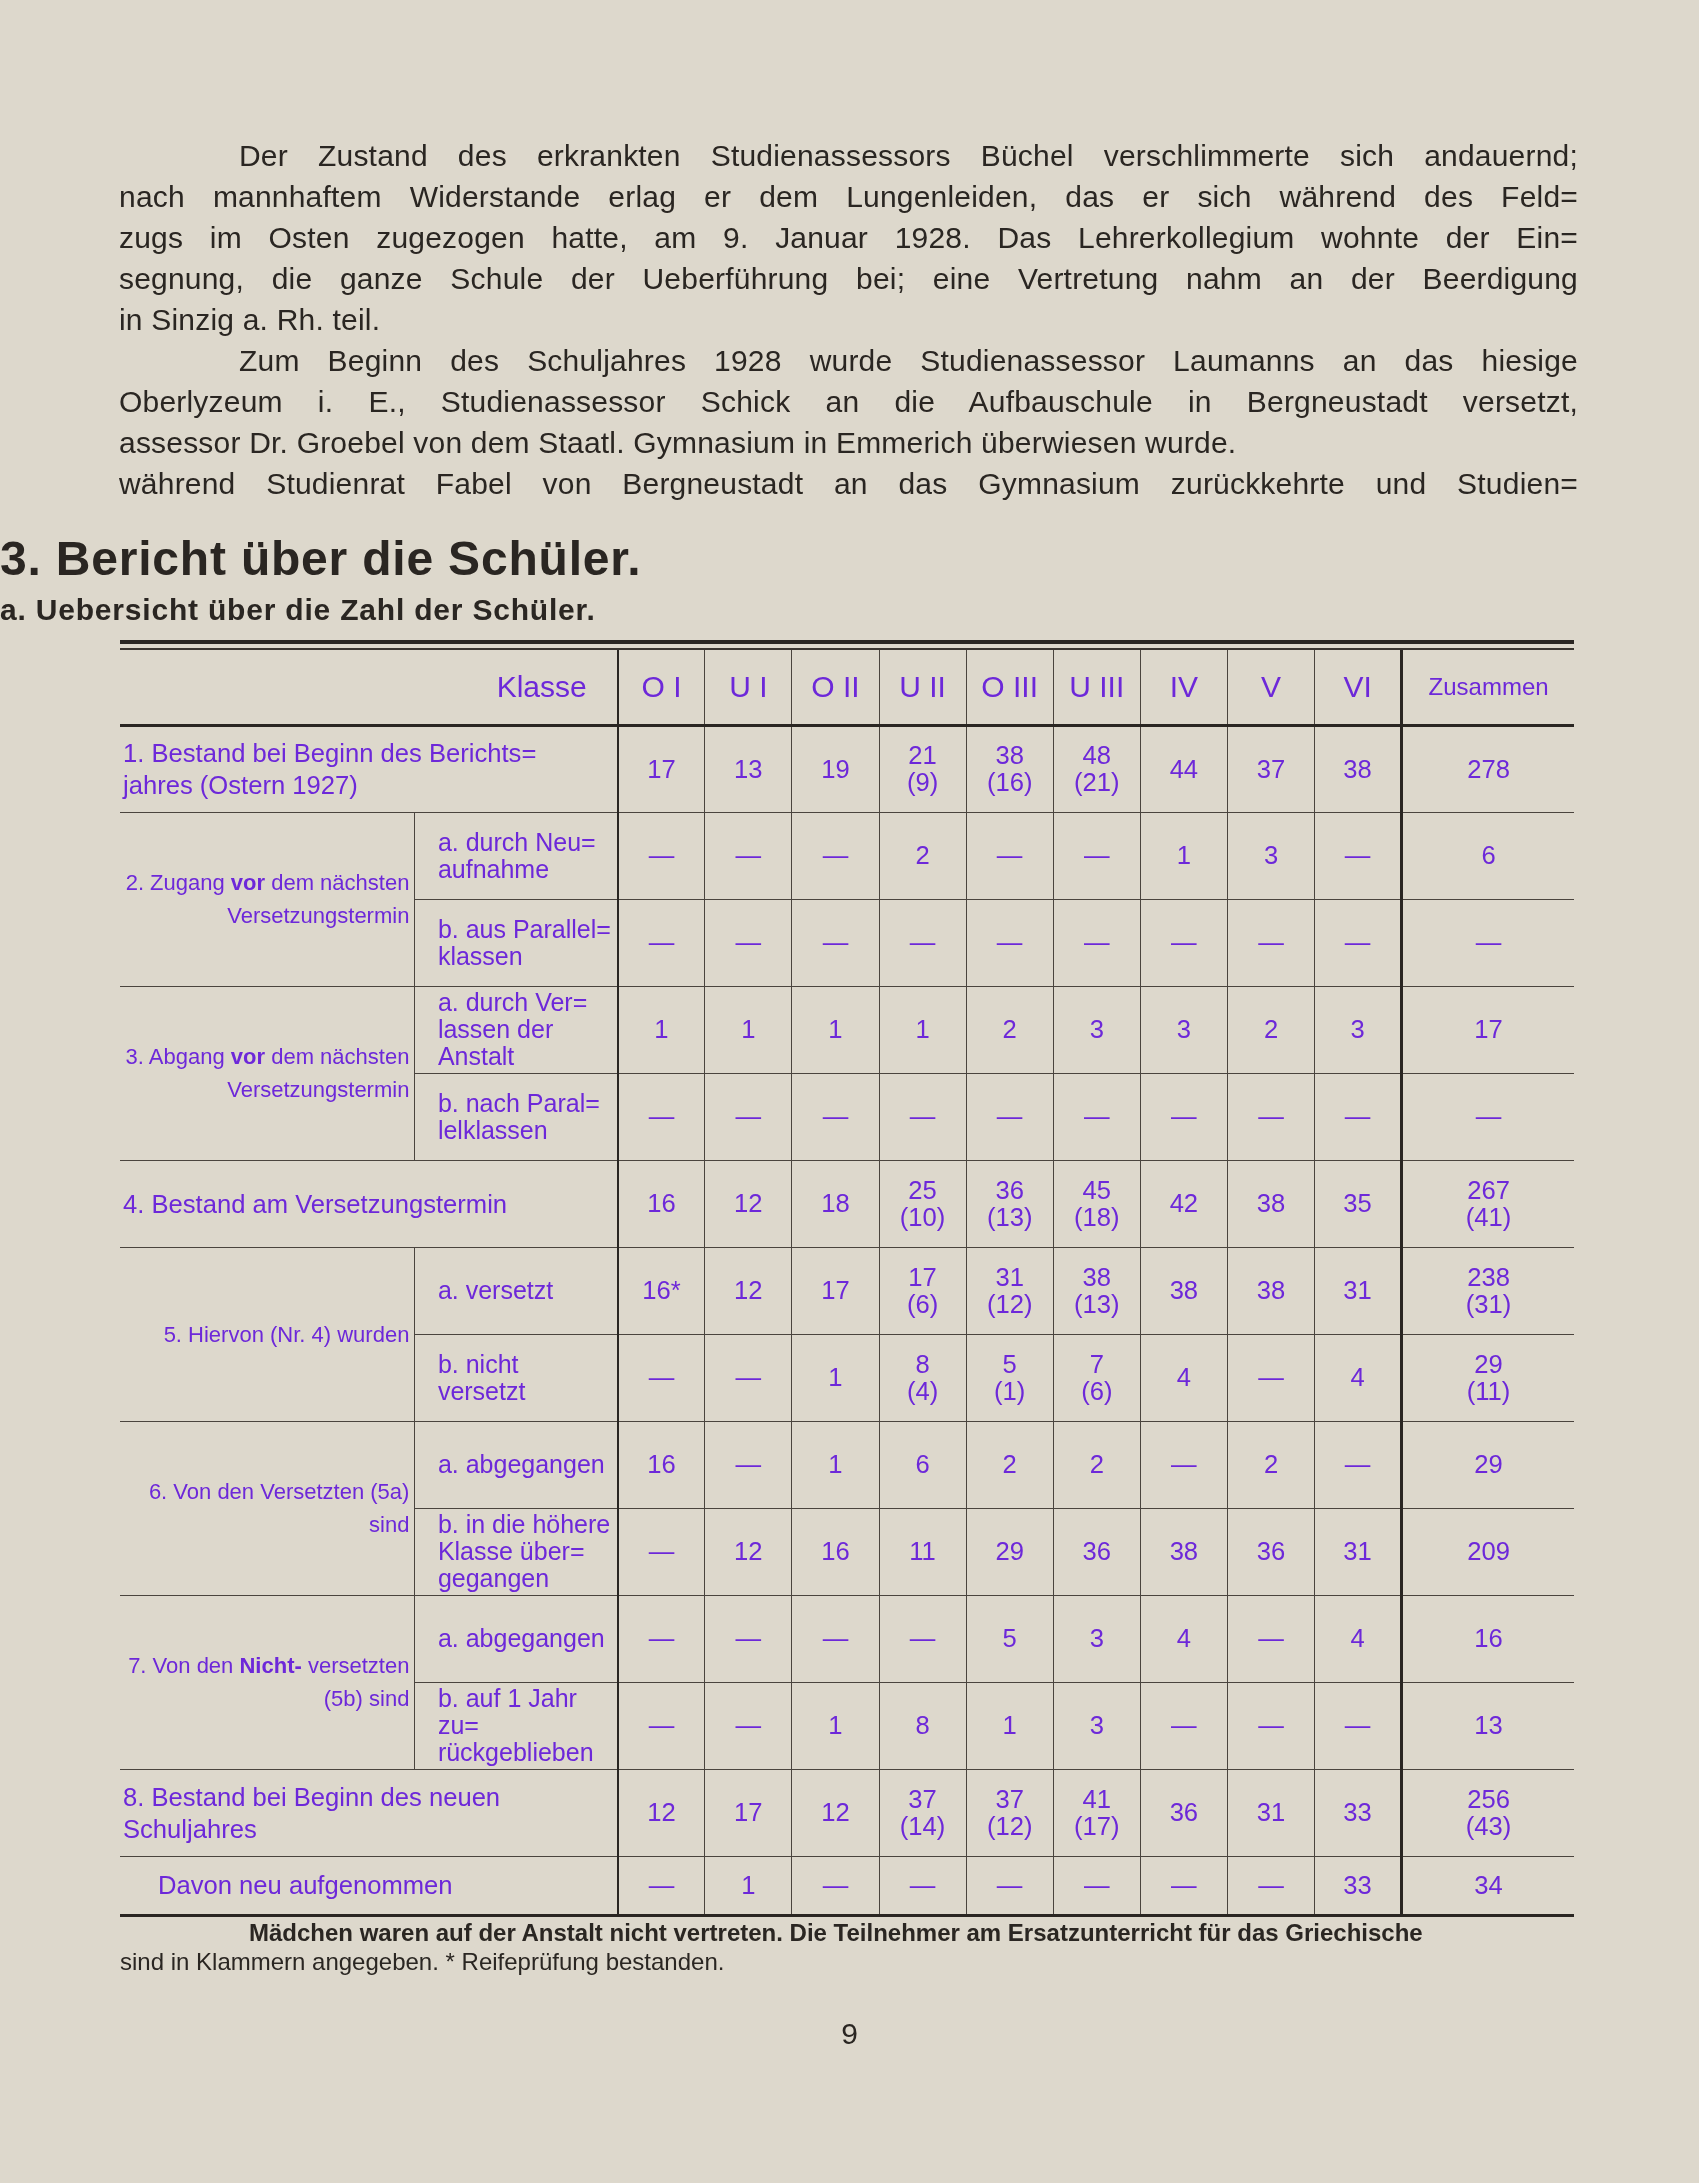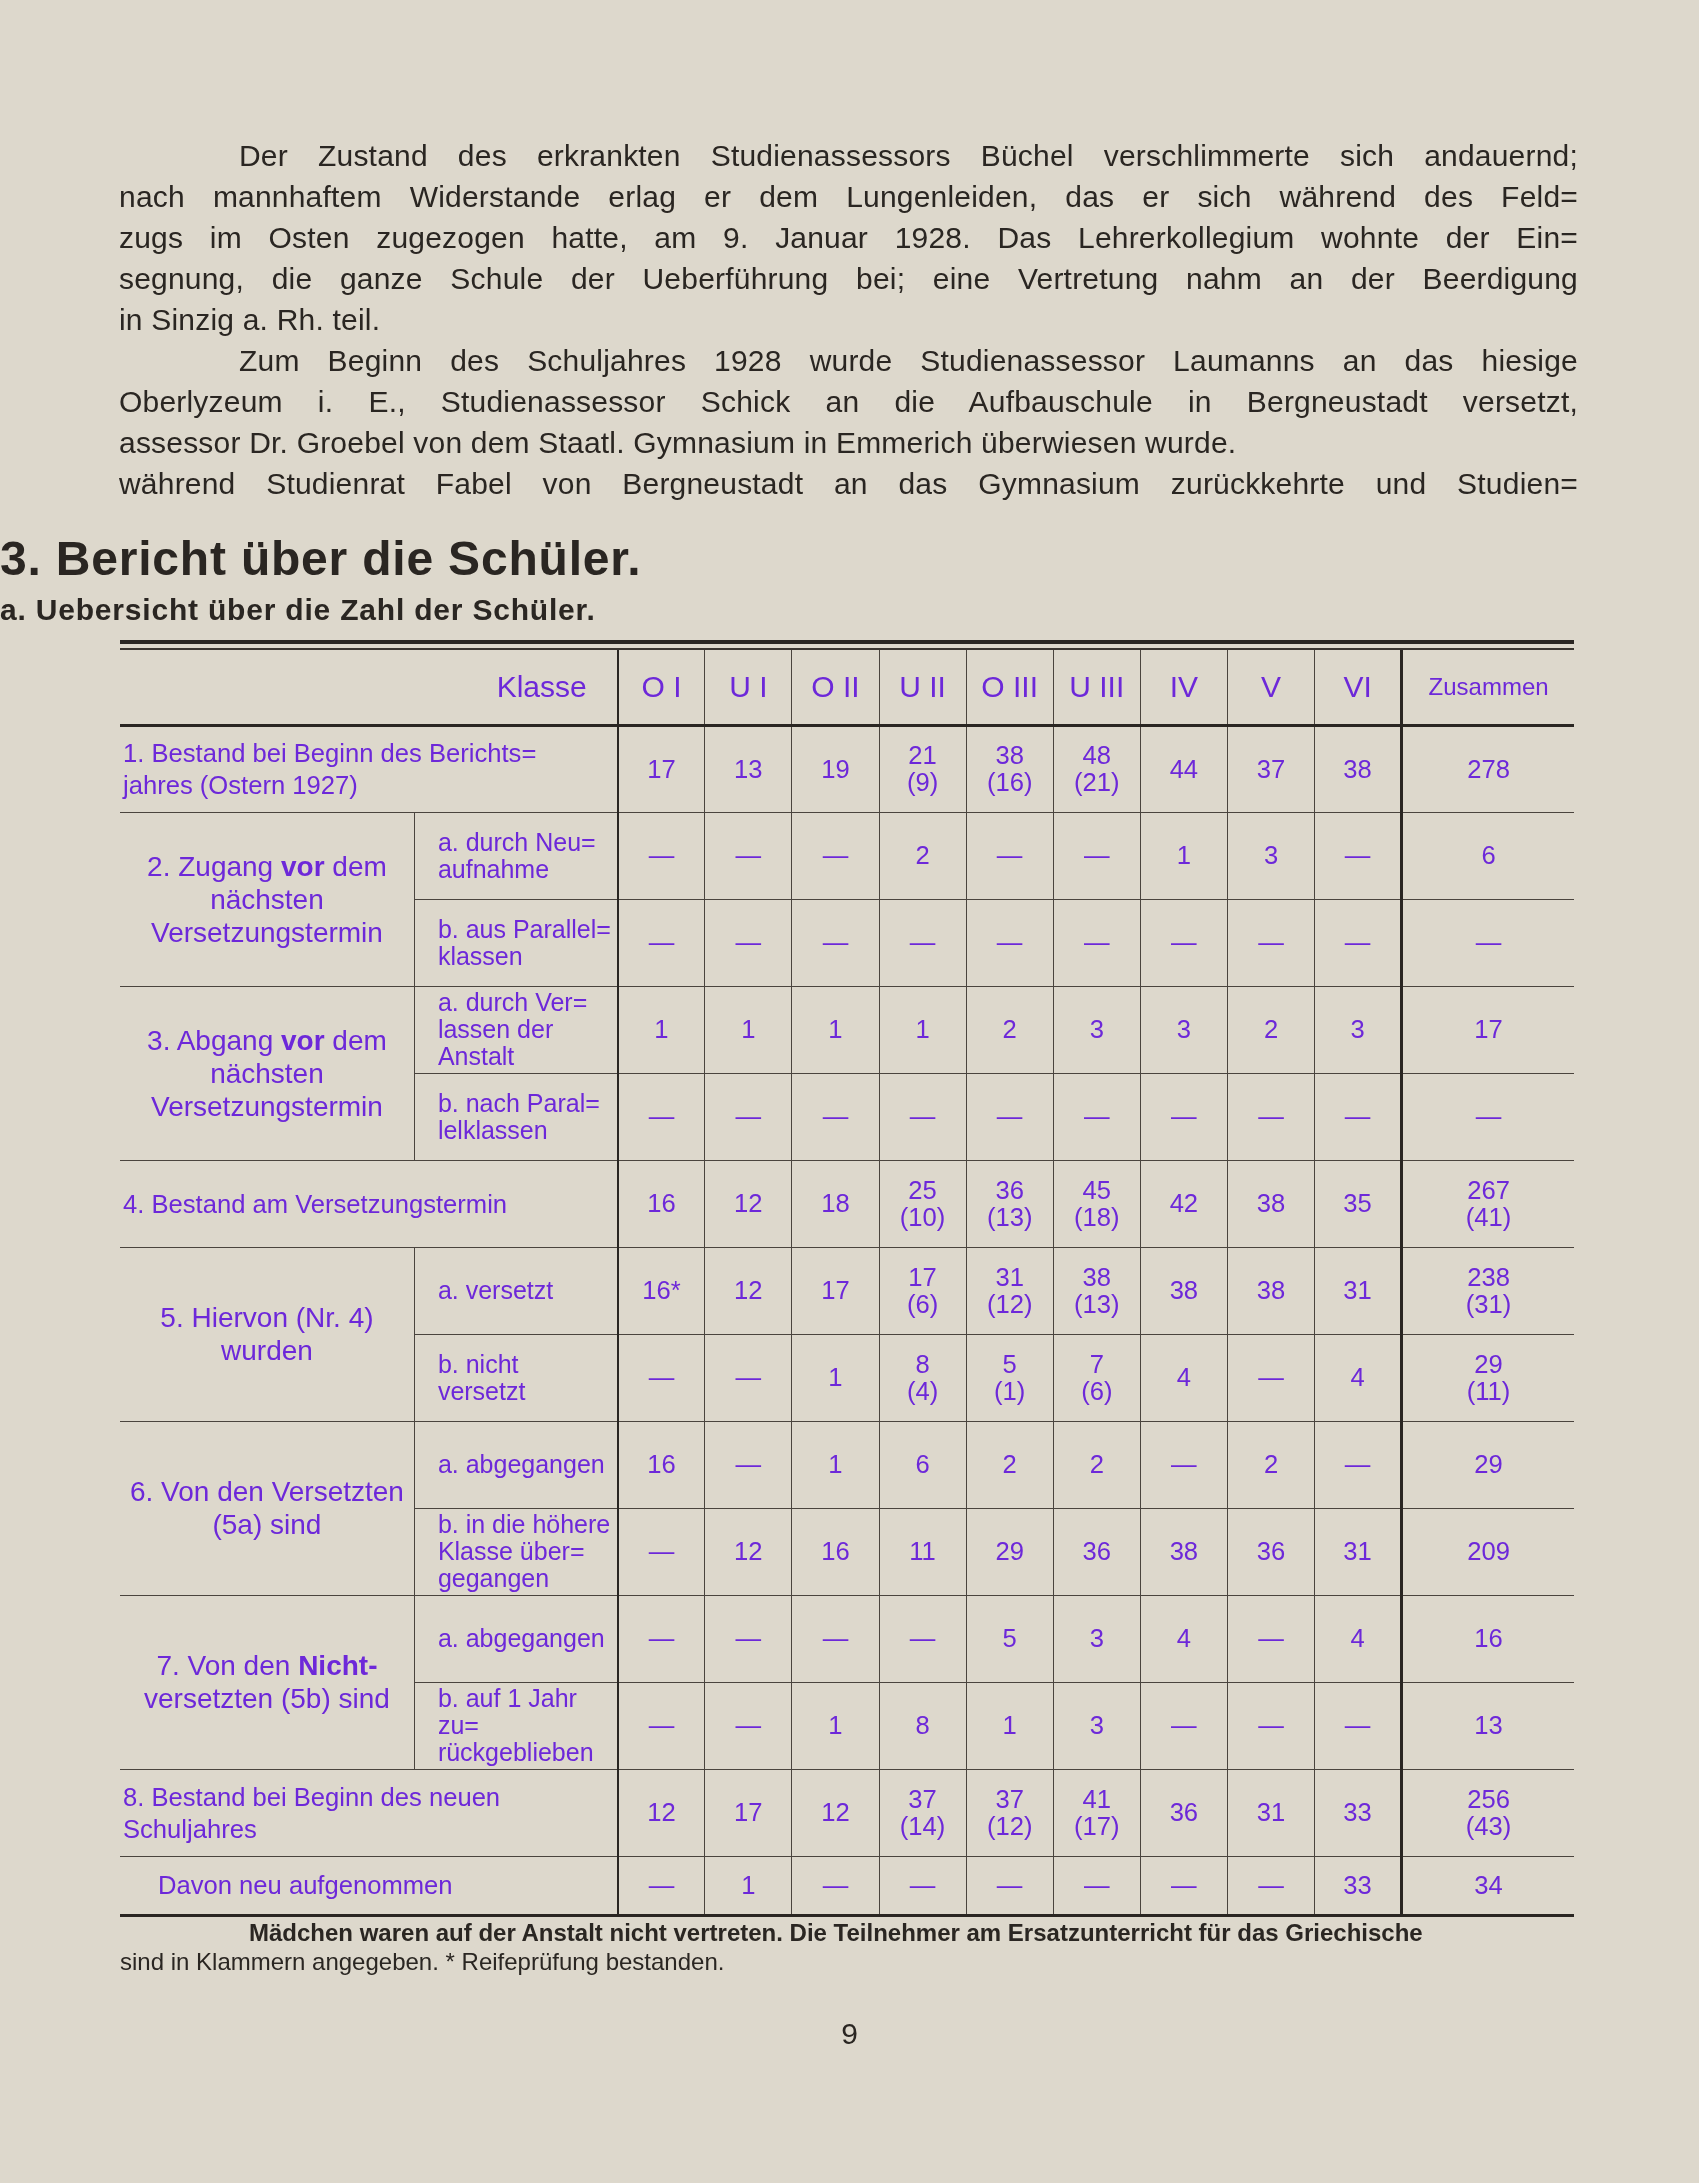--- a/index.html
+++ b/index.html
@@ -38,21 +38,21 @@
     border: 1.1px solid #4a443e; padding: 0 4.5px;
     text-align: center; vertical-align: middle; font-weight: normal;
     line-height: 27px;
   }
   table.stats tr { height: 87px; }
   table.stats thead tr { height: 75px; }
   table.stats thead th { border-top: none; border-bottom: 3.8px solid #2a2622; font-size: 30px; }
   table.stats .klasse { text-align: right; padding-right: 30px; }
   table.stats .zus-h { font-size: 24px; }
   table.stats .rowlabel { text-align: left; padding-left: 3px; font-size: 25.6px; line-height: 32px; }
-  table.stats .grouplabel { text-align: center; font-size: 28px; line-height: 33px; }
+  table.stats .grouplabel { text-align: right; font-size: 22px; line-height: 33px; }
   table.stats .sublabel { text-align: left; font-size: 25px; line-height: 27px; padding-left: 23px; }
   table.stats .total { border-left: 3px solid #2a2622; }
   table.stats .firstnum { border-left: 2.3px solid #2a2622; }
   table.stats td:first-child, table.stats th:first-child { border-left: none; }
   table.stats td:last-child, table.stats th:last-child { border-right: none; }
   table.stats tbody tr:last-child td { border-bottom: 3.8px solid #2a2622; }
   .num .sub { display: block; }
   b.em { font-weight: bold; }
   .footnote {
     position: absolute; left: 120px; top: 1918px; width: 1468px;

